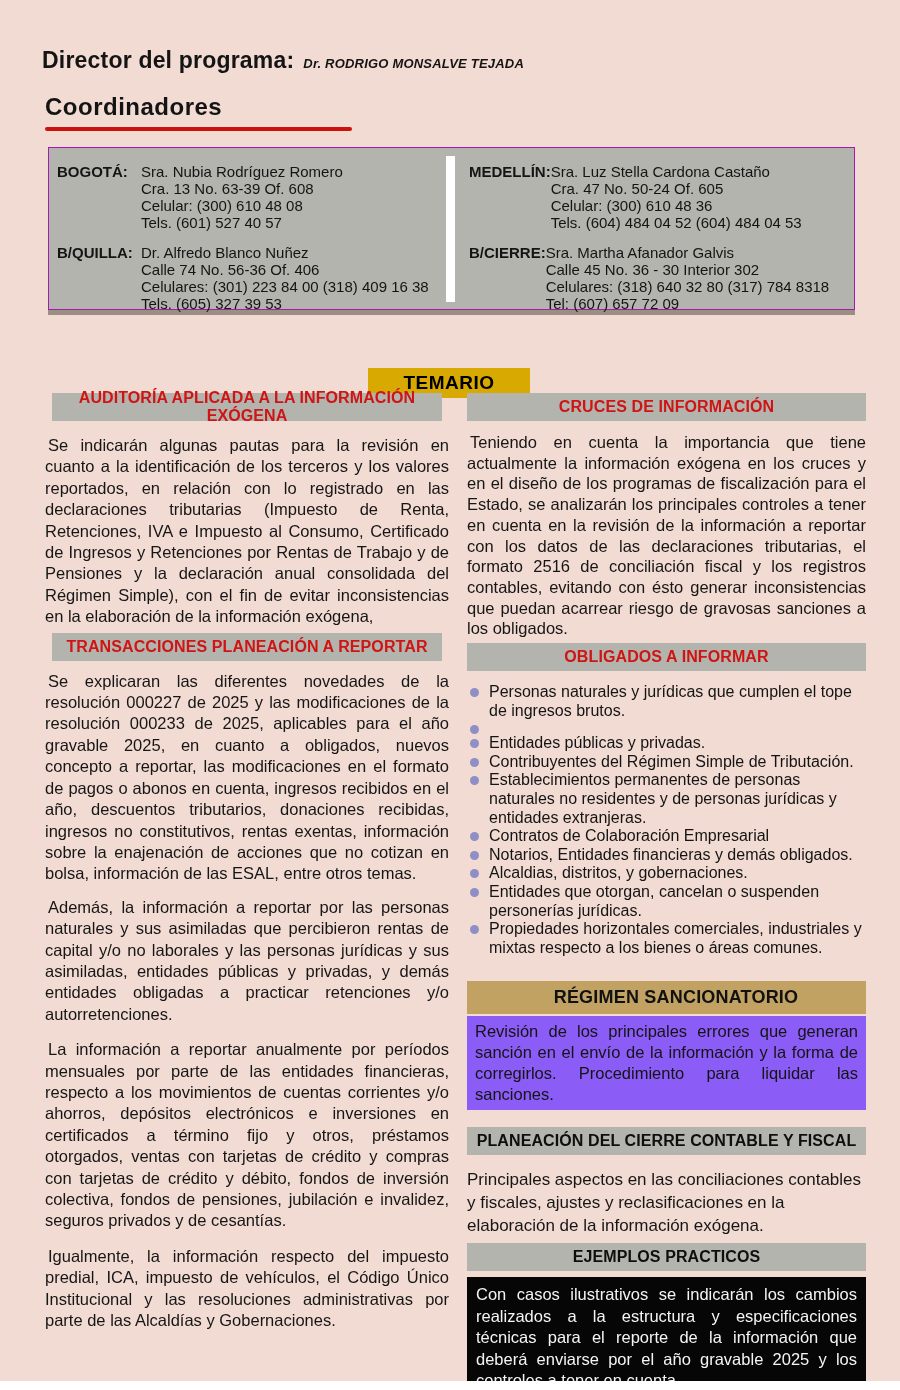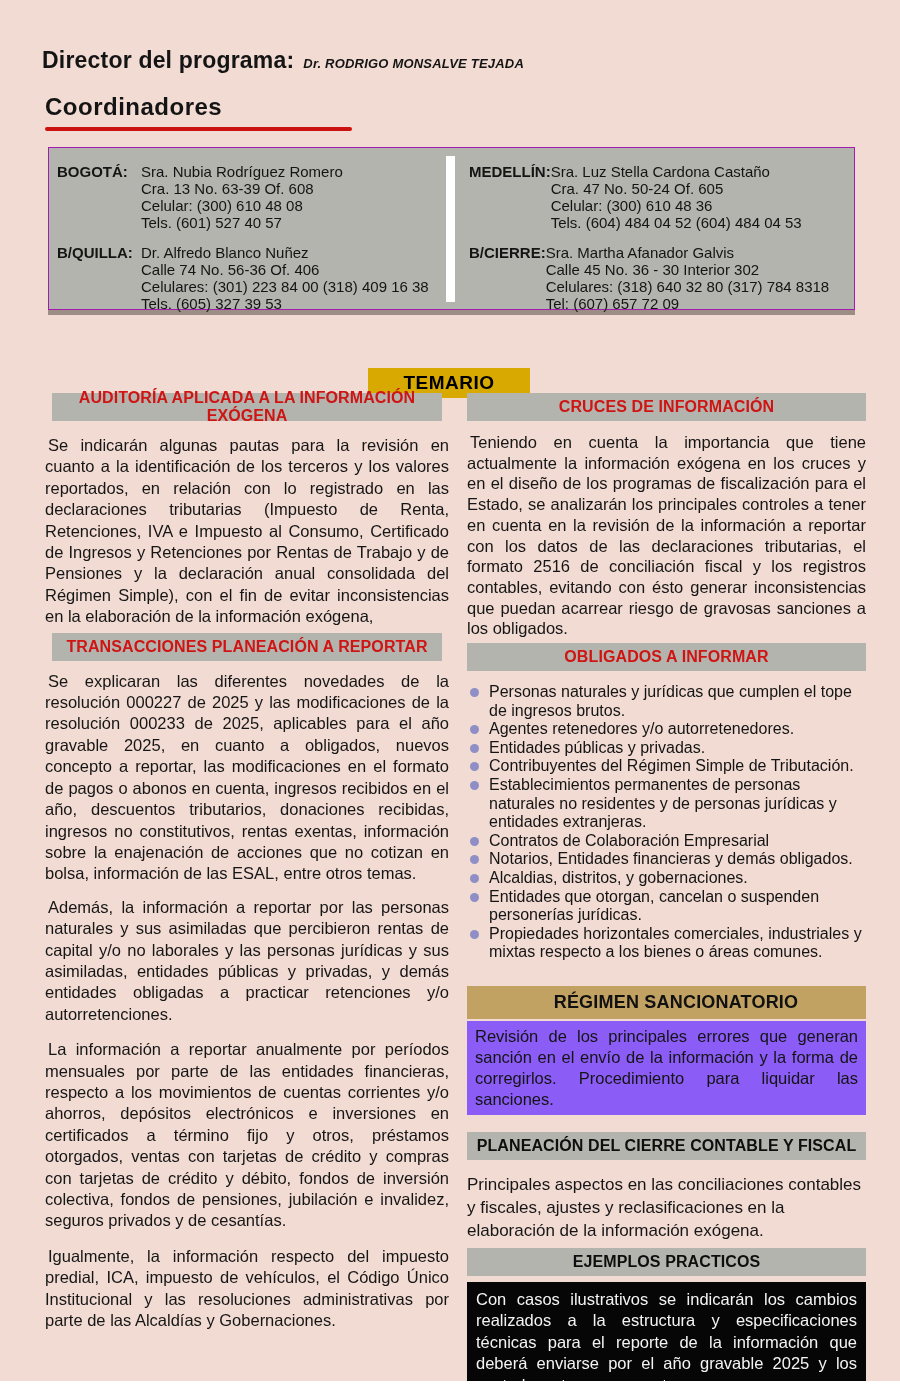--- a/index.html
+++ b/index.html
@@ -198,21 +198,20 @@
     <p class="para p-cruces">Teniendo en cuenta la importancia que tiene actualmente la información exógena en los cruces y en el diseño de los programas de fiscalización para el Estado, se analizarán los principales controles a tener en cuenta en la revisión de la información a reportar con los datos de las declaraciones tributarias, el formato 2516 de conciliación fiscal y los registros contables, evitando con ésto generar inconsistencias que puedan acarrear riesgo de gravosas sanciones a los obligados.</p>
 
     <div class="bar red bar-2">OBLIGADOS A INFORMAR</div>
     <ul class="bullet-list">
       <li class="bullet-item">
           <span class="bullet-dot"></span>
           <span>Personas naturales y jurídicas que cumplen el tope de ingresos brutos.</span>
         </li>
       <li class="bullet-item">
           <span class="bullet-dot"></span>
-          <span>Agentes retenedores y/o autorretenedores.</span>
         </li>
       <li class="bullet-item">
           <span class="bullet-dot"></span>
           <span>Entidades públicas y privadas.</span>
         </li>
       <li class="bullet-item">
           <span class="bullet-dot"></span>
           <span>Contribuyentes del Régimen Simple de Tributación.</span>
         </li>
       <li class="bullet-item">

